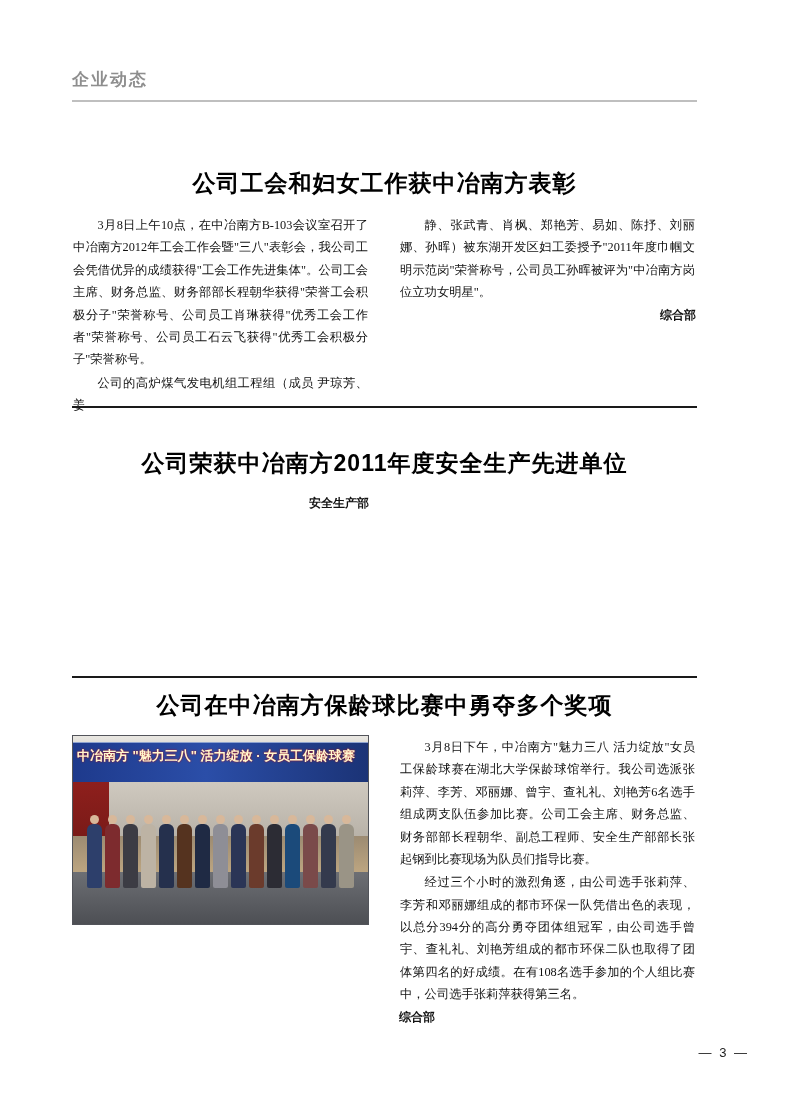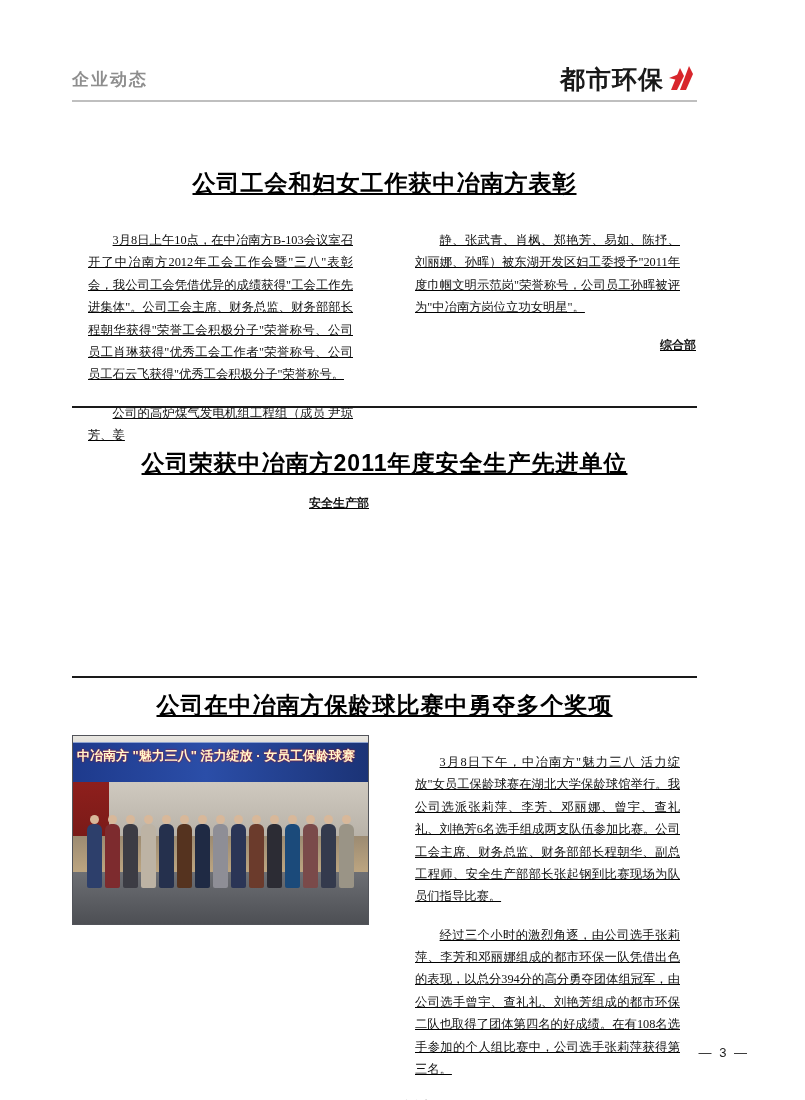--- a/index.html
+++ b/index.html
@@ -70,21 +70,20 @@
     width: 625px;
     height: 2px;
     background: #bfbfbf;
   }
 
   
   .article {
     position: absolute;
     left: 72px;
     width: 625px;
-    text-decoration: underline;
   }
   .art-title {
     font-family: "Liberation Sans", sans-serif;
     font-size: 23px;
     font-weight: bold;
     text-align: center;
     letter-spacing: 1px;
     color: #000;
   }
   .cols {
@@ -93,21 +92,21 @@
     margin-top: 14px;
   }
   .col {
     width: 297px;
     font-size: 12.3px;
     line-height: 1.82;
     text-align: justify;
     color: #111;
   }
   .col p {
-    margin: 16px;
+    margin: 1px;
     text-indent: 2em;
   }
   .byline {
     text-align: right;
     font-family: "Liberation Sans", sans-serif;
     font-weight: bold;
     font-size: 12px;
   }
   .sep {
     position: absolute;
@@ -192,30 +191,20 @@
     letter-spacing: 2px;
   }
 </style>
 </head>
 <body>
 
 <div class="page">
 
   <div class="header">
     <div class="header-cat">企业动态</div>
-    <div class="logo">
-      <div class="logo-text">都市环保</div>
-      <div class="logo-mark">
-        <svg width="30" height="28" viewBox="0 0 30 28">
-          <path d="M4 26 L13 4 L17 12 L10 26 Z" fill="#d8262c"></path>
-          <path d="M13 26 L22 2 L26 10 L19 26 Z" fill="#d8262c"></path>
-          <path d="M2 14 L12 10 L10 16 Z" fill="#d8262c"></path>
-        </svg>
-      </div>
-    </div>
     <div class="header-rule"></div>
   </div>
 
   <div class="article" style="top:168px;">
     <div class="art-title">公司工会和妇女工作获中冶南方表彰</div>
     <div class="cols">
       <div class="col">
         <p>3月8日上午10点，在中冶南方B-103会议室召开了中冶南方2012年工会工作会暨"三八"表彰会，我公司工会凭借优异的成绩获得"工会工作先进集体"。公司工会主席、财务总监、财务部部长程朝华获得"荣誉工会积极分子"荣誉称号、公司员工肖琳获得"优秀工会工作者"荣誉称号、公司员工石云飞获得"优秀工会积极分子"荣誉称号。</p>
         <p>公司的高炉煤气发电机组工程组（成员 尹琼芳、姜</p>
       </div>

